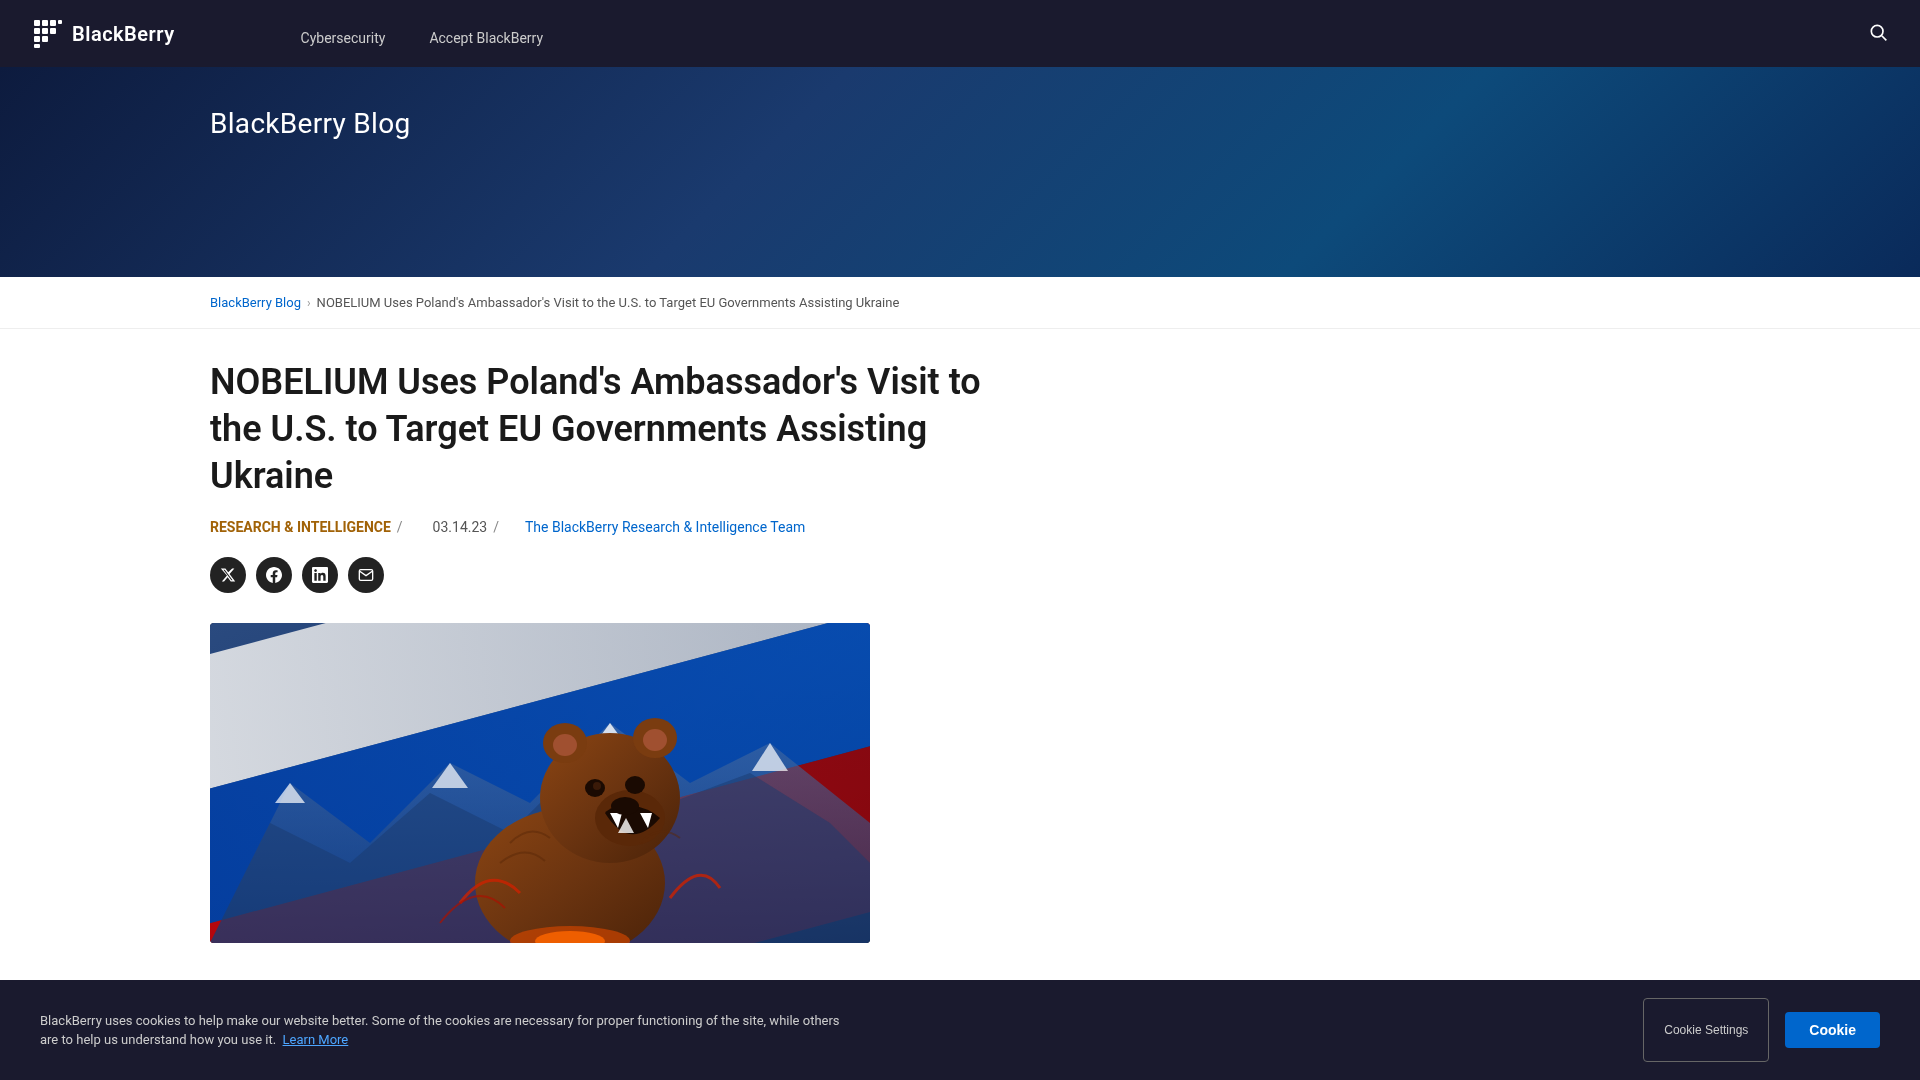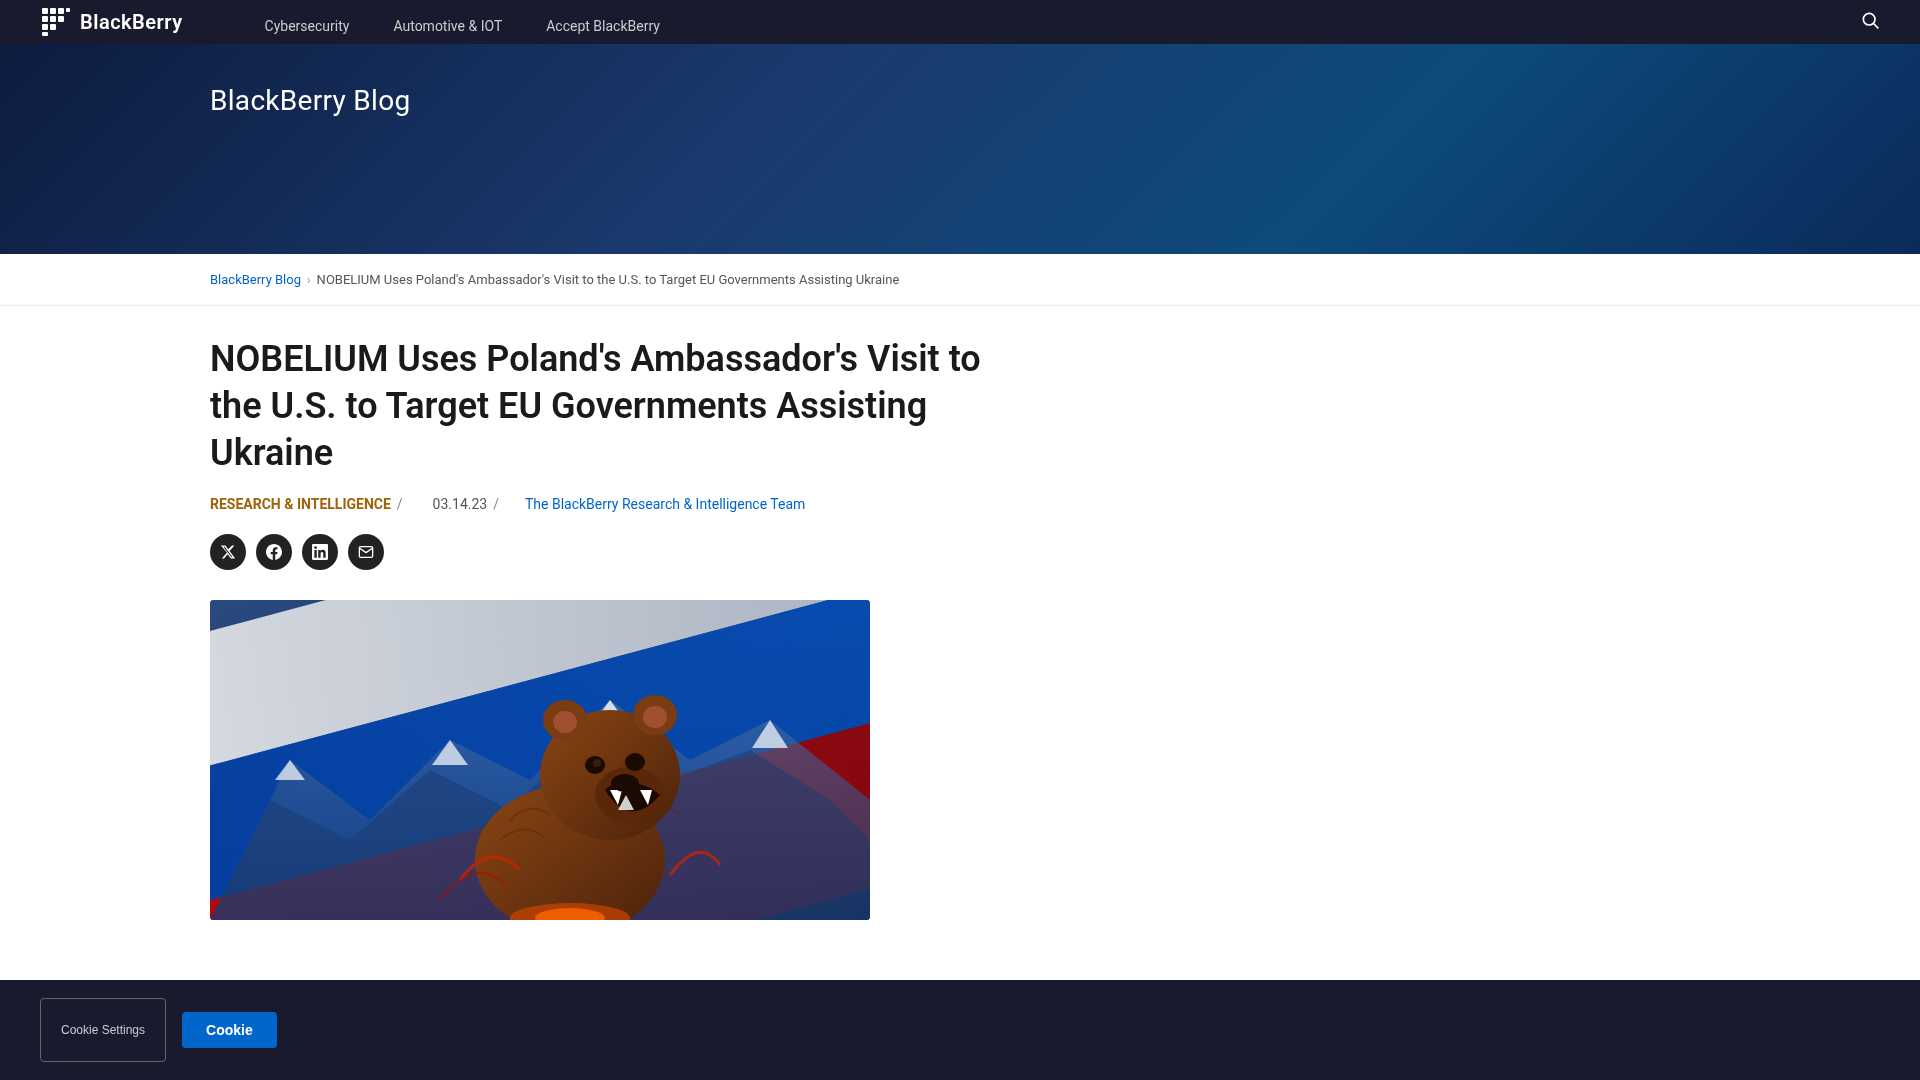--- a/index.html
+++ b/index.html
@@ -1,25 +1,26 @@
 <!DOCTYPE html>
 <html><head>
   <meta charset="utf-8">
   <style>
     * { margin: 0; padding: 0; box-sizing: border-box; }
     body { font-family: -apple-system, BlinkMacSystemFont, 'Segoe UI', Roboto, sans-serif; background: #fff; color: #333; }
 
     
     .nav {
       background: #1a1a2e;
-      height: 44px;
-      display: flex;
-      align-items: center;
-      padding: 0 40px;
+      height: 67px;
+      display: flex;
+      align-items: center;
+      padding: 0 32px;
       position: relative;
+      gap: 44px;
     }
     .nav-logo {
       display: flex;
       align-items: center;
       gap: 8px;
       margin-right: 60px;
     }
     .nav-logo-icon {
       width: 32px;
       height: 32px;
@@ -224,21 +225,20 @@
       <rect x="10" y="10" width="6" height="6" rx="1" fill="white"></rect>
       <rect x="18" y="10" width="6" height="6" rx="1" fill="white"></rect>
       <rect x="2" y="18" width="6" height="6" rx="1" fill="white"></rect>
       <rect x="10" y="18" width="6" height="6" rx="1" fill="white"></rect>
       <rect x="2" y="26" width="6" height="4" rx="1" fill="white"></rect>
     </svg>
     <span class="nav-logo-text">BlackBerry</span>
   </div>
   <div class="nav-links">
     <a class="nav-link">Cybersecurity</a>
-    <a class="nav-link">Automotive &amp; IOT</a>
     <a class="nav-link">Accept BlackBerry</a>
   </div>
   <div class="nav-search">
     <svg width="20" height="20" viewBox="0 0 24 24" fill="none" stroke="white" stroke-width="2">
       <circle cx="11" cy="11" r="7"></circle>
       <line x1="16.5" y1="16.5" x2="22" y2="22"></line>
     </svg>
   </div>
 </nav>
 
@@ -366,17 +366,21 @@
       <ellipse cx="360" cy="318" rx="35" ry="10" fill="#ff6600" opacity="0.8"></ellipse>
 
       <path d="M250,280 Q280,240 310,270" stroke="#cc2200" stroke-width="3" fill="none" opacity="0.8"></path>
       <path d="M230,300 Q265,255 295,285" stroke="#aa1100" stroke-width="2" fill="none" opacity="0.7"></path>
       <path d="M460,275 Q490,235 510,265" stroke="#cc2200" stroke-width="3" fill="none" opacity="0.8"></path>
     </svg>
   </div>
 </div>
 
 <div class="cookie-banner">
+  <p class="cookie-text">
+    <span>BlackBerry uses cookies to help make our website better. Some of the cookies are necessary for proper functioning of the site, while others are to help us understand how you use it.</span>
+    &nbsp;<a class="cookie-learn-more">Learn More</a>
+  </p>
   <div class="cookie-actions">
     <button class="btn-cookie-settings">Cookie Settings</button>
     <button class="btn-accept">Cookie</button>
   </div>
 </div>
 
 </body></html>

